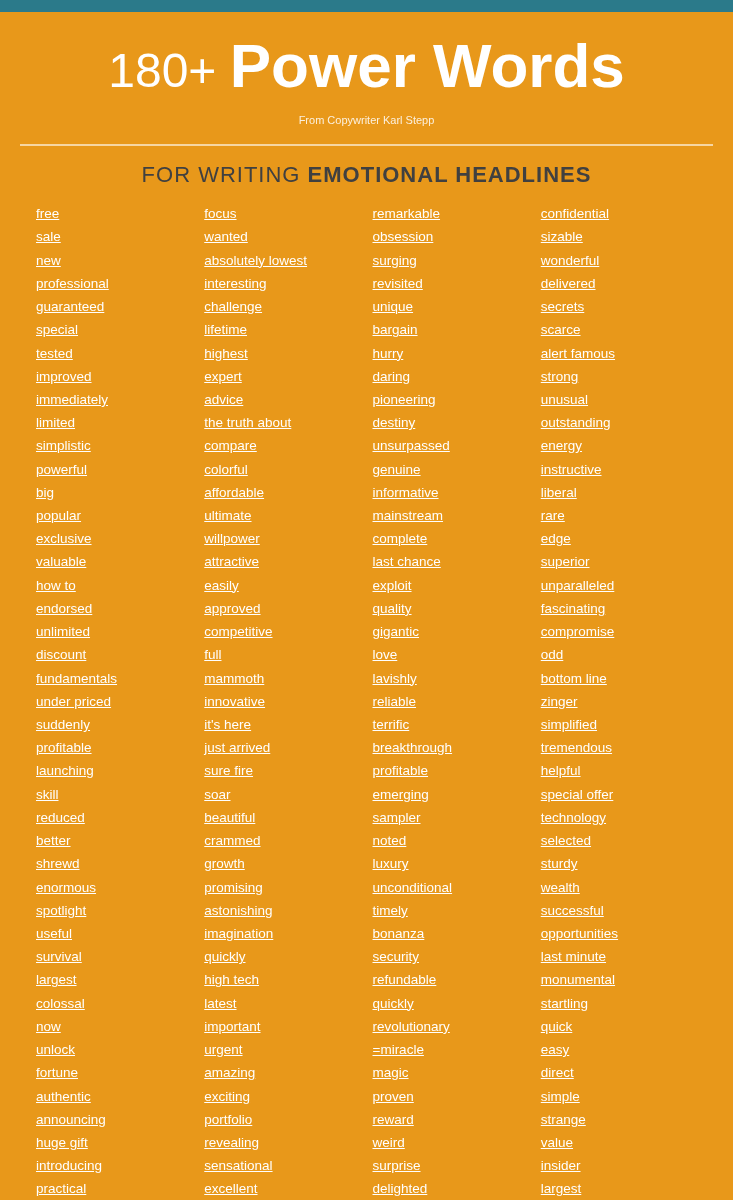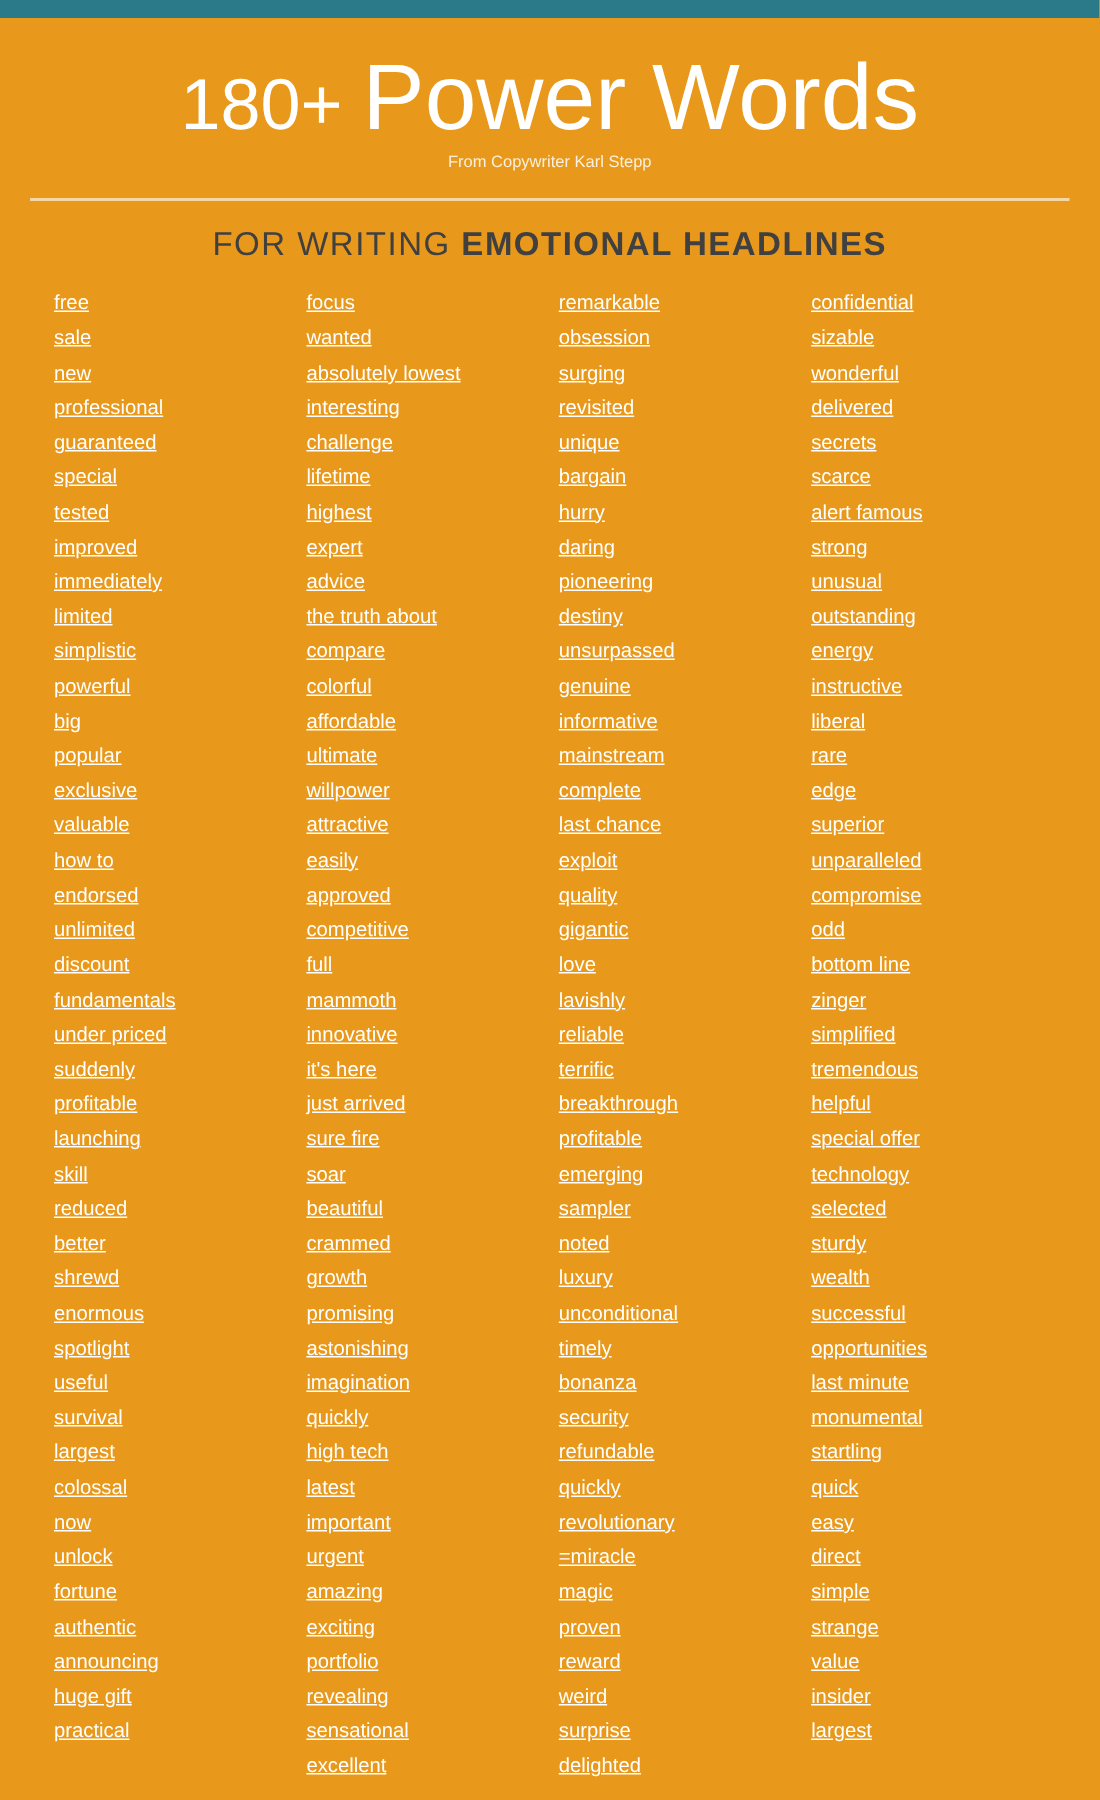--- a/index.html
+++ b/index.html
@@ -24,28 +24,28 @@
 
     .header .title-line {
       font-size: 48px;
       font-weight: 300;
       color: #fff;
       line-height: 1.1;
     }
 
     .header .title-line strong {
       font-size: 62px;
-      font-weight: 400;
+      font-weight: 700;
     }
 
     .header .subtitle-small {
       font-size: 11px;
       color: #fff;
       opacity: 0.85;
-      margin-top: 2px;
+      margin-top: 14px;
     }
 
     .divider {
       border: none;
       border-top: 2px solid rgba(255,255,255,0.6);
       margin: 8px 20px;
     }
 
     .subheading {
       text-align: center;
@@ -137,20 +137,21 @@
       <span class="word-item">useful</span>
       <span class="word-item">survival</span>
       <span class="word-item">largest</span>
       <span class="word-item">colossal</span>
       <span class="word-item">now</span>
       <span class="word-item">unlock</span>
       <span class="word-item">fortune</span>
       <span class="word-item">authentic</span>
       <span class="word-item">announcing</span>
       <span class="word-item">huge gift</span>
+      <span class="word-item">introducing</span>
       <span class="word-item">practical</span>
     </div>
     <div class="word-column">
       <span class="word-item">focus</span>
       <span class="word-item">wanted</span>
       <span class="word-item">absolutely lowest</span>
       <span class="word-item">interesting</span>
       <span class="word-item">challenge</span>
       <span class="word-item">lifetime</span>
       <span class="word-item">highest</span>
@@ -247,20 +248,21 @@
       <span class="word-item">strong</span>
       <span class="word-item">unusual</span>
       <span class="word-item">outstanding</span>
       <span class="word-item">energy</span>
       <span class="word-item">instructive</span>
       <span class="word-item">liberal</span>
       <span class="word-item">rare</span>
       <span class="word-item">edge</span>
       <span class="word-item">superior</span>
       <span class="word-item">unparalleled</span>
+      <span class="word-item">fascinating</span>
       <span class="word-item">compromise</span>
       <span class="word-item">odd</span>
       <span class="word-item">bottom line</span>
       <span class="word-item">zinger</span>
       <span class="word-item">simplified</span>
       <span class="word-item">tremendous</span>
       <span class="word-item">helpful</span>
       <span class="word-item">special offer</span>
       <span class="word-item">technology</span>
       <span class="word-item">selected</span>

